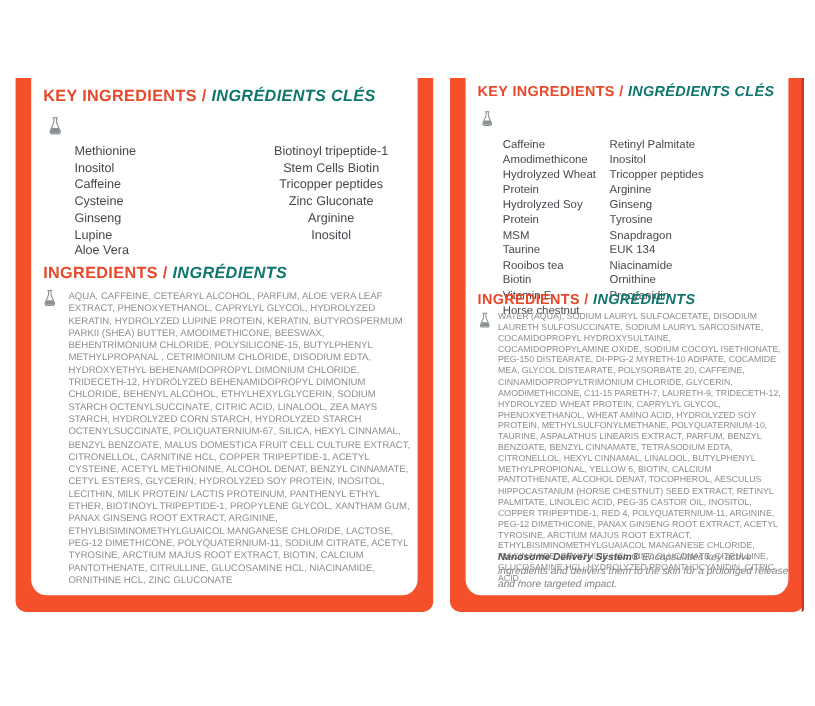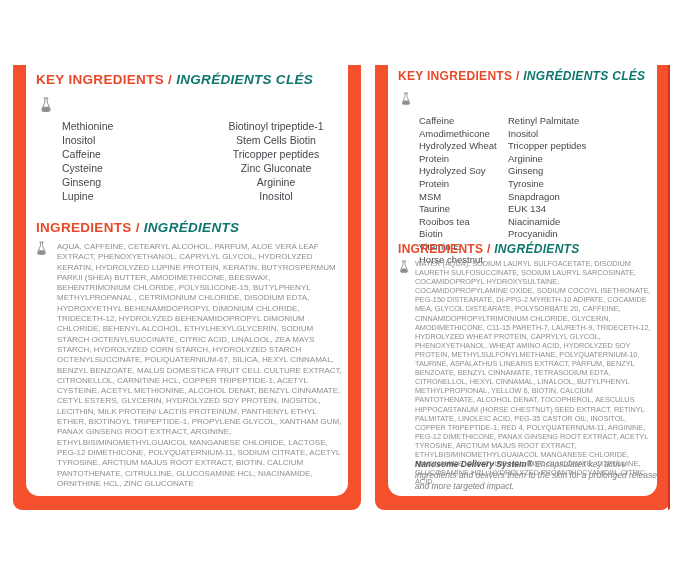--- a/index.html
+++ b/index.html
@@ -77,20 +77,21 @@
       </svg>
 
       <div class="keycols">
         <div class="keycol keycol-1">
             <div class="key-item">Methionine</div>
             <div class="key-item">Inositol</div>
             <div class="key-item">Caffeine</div>
             <div class="key-item">Cysteine</div>
             <div class="key-item">Ginseng</div>
             <div class="key-item">Lupine</div>
+            <div class="key-item">Aloe Vera</div>
           </div>
         <div class="keycol keycol-2">
             <div class="key-item">Biotinoyl tripeptide-1</div>
             <div class="key-item">Stem Cells Biotin</div>
             <div class="key-item">Tricopper peptides</div>
             <div class="key-item">Zinc Gluconate</div>
             <div class="key-item">Arginine</div>
             <div class="key-item">Inositol</div>
           </div>
       </div>
@@ -140,20 +141,21 @@
         <div class="keycol keycol-2">
             <div class="key-item">Retinyl Palmitate</div>
             <div class="key-item">Inositol</div>
             <div class="key-item">Tricopper peptides</div>
             <div class="key-item">Arginine</div>
             <div class="key-item">Ginseng</div>
             <div class="key-item">Tyrosine</div>
             <div class="key-item">Snapdragon</div>
             <div class="key-item">EUK 134</div>
             <div class="key-item">Niacinamide</div>
+            <div class="key-item">Ornithine</div>
             <div class="key-item">Procyanidin</div>
           </div>
       </div>
 
       <h2 class="hdr hdr-ing">
         <span class="en">INGREDIENTS</span>
         <span class="sep">/</span>
         <span class="fr">INGRÉDIENTS</span>
       </h2>
 

